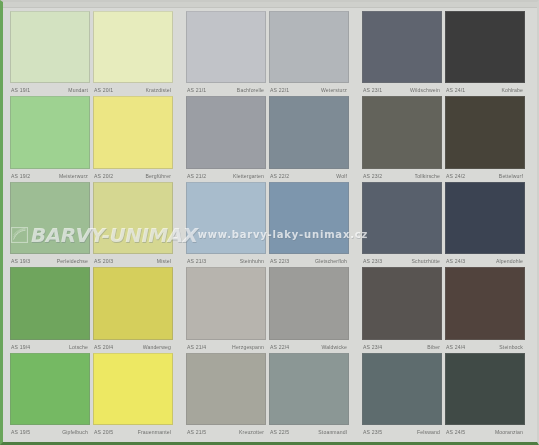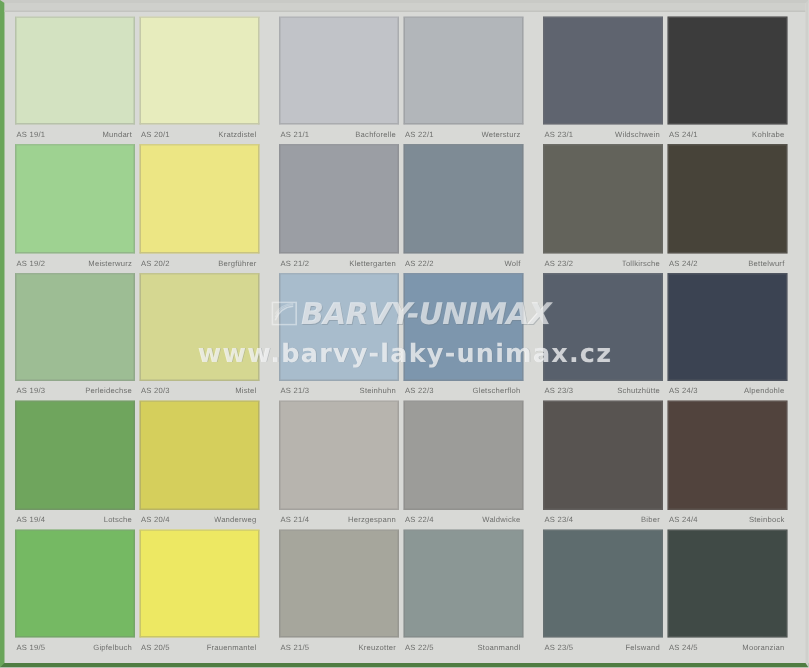--- a/index.html
+++ b/index.html
@@ -99,21 +99,21 @@
   .cname { flex: 0 1 auto; text-align: right; padding-right: 2px; overflow: hidden; text-overflow: clip; }
 
   
   #watermark {
     position: absolute;
     left: 0; right: 0;
     top: 186px;
     height: 82px;
     pointer-events: none;
     display: flex;
-    flex-direction: column;
+    flex-direction: row;
     align-items: center;
     justify-content: flex-start;
     text-align: center;
   }
 
   #wm-logo-row {
     display: flex;
     flex-direction: row;
     align-items: center;
     margin-top: 11px;
@@ -136,21 +136,21 @@
     line-height: 20px;
     letter-spacing: -0.5px;
     color: rgba(255,255,255,0.62);
     text-shadow: 0.5px 0.5px 0 rgba(110,120,130,0.35);
   }
 
   #wm-url {
     margin-top: 10px;
     font-family: "DejaVu Sans", sans-serif;
     font-weight: bold;
-    font-size: 17px;
+    font-size: 10px;
     line-height: 15px;
     letter-spacing: 0.8px;
     color: rgba(255,255,255,0.70);
     text-shadow: 0.5px 0.5px 0 rgba(110,120,130,0.30);
   }
 </style>
 </head>
 <body>
 
 <div id="page">

